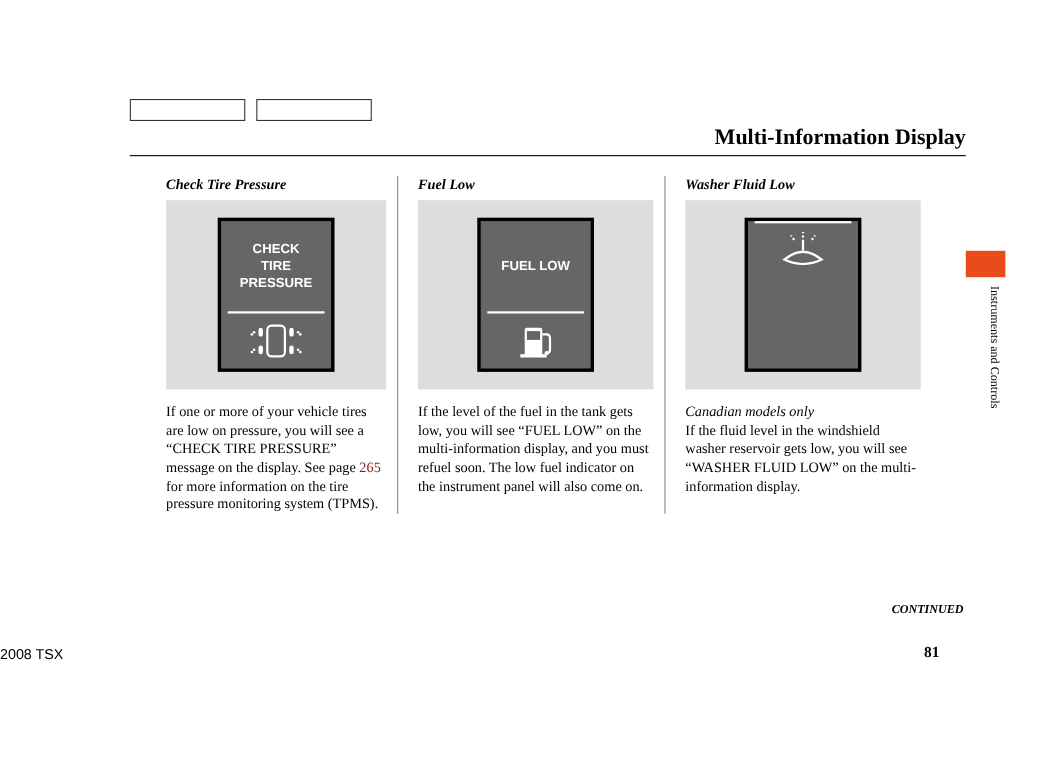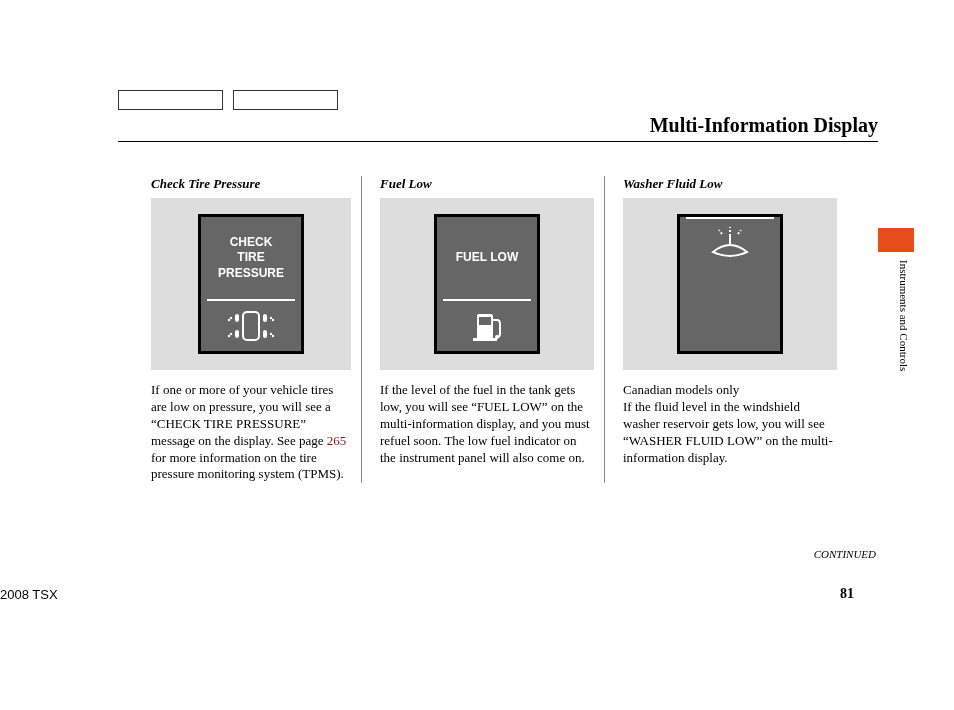--- a/index.html
+++ b/index.html
@@ -25,21 +25,21 @@
   .top-box {
     width: 105px;
     height: 20px;
     border: 1px solid #333;
   }
   .title-row {
     display: flex;
     justify-content: flex-end;
     border-bottom: 1.5px solid #000;
     padding-bottom: 4px;
-    margin-bottom: 34px;
+    margin-bottom: 18px;
   }
   .page-title {
     font-family: Georgia, serif;
     font-weight: bold;
     font-size: 20px;
   }
   .columns {
     display: flex;
     gap: 0;
   }
@@ -103,20 +103,21 @@
   }
   .body-text {
     font-family: Georgia, serif;
     font-size: 13px;
     line-height: 1.3;
   }
   .page-ref {
     color: #7f1d1d;
   }
   .italic-note {
+    font-style: italic;
     font-size: 13px;
     margin-top: 24px;
   }
   .side-tab {
     position: absolute;
     top: 228px;
     right: 40px;
     width: 36px;
     height: 24px;
     background: #e84c1a;
@@ -129,20 +130,21 @@
     font-family: Georgia, serif;
     font-size: 11px;
   }
   .continued {
     position: absolute;
     top: 548px;
     right: 78px;
     font-style: italic;
     font-size: 11px;
     font-family: Georgia, serif;
+    font-weight: bold;
   }
   .footer-model {
     position: absolute;
     bottom: 108px;
     left: 0;
     width: 954px;
     text-align: left;
     font-family: Arial, sans-serif;
     font-size: 13px;
   }

